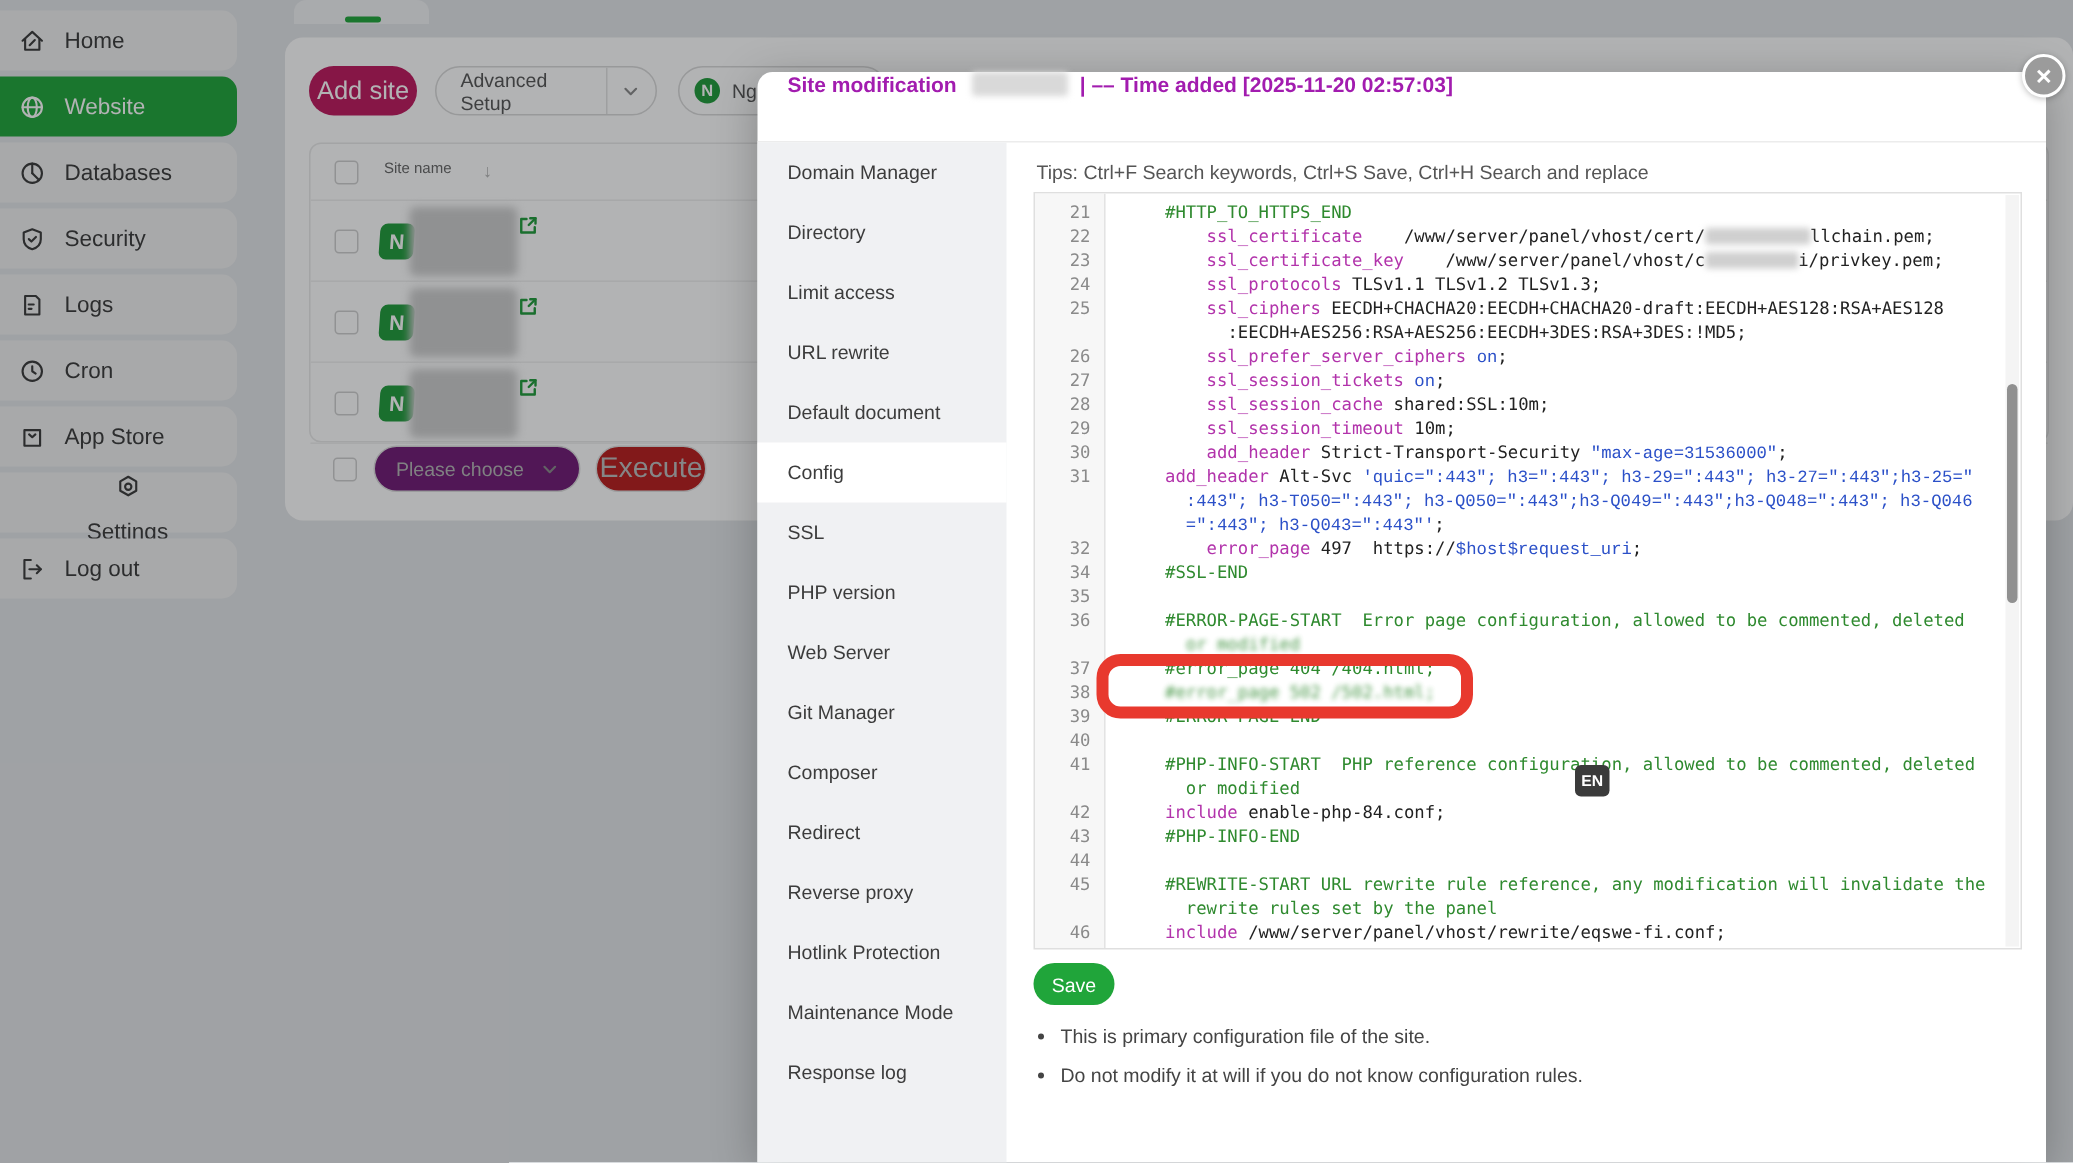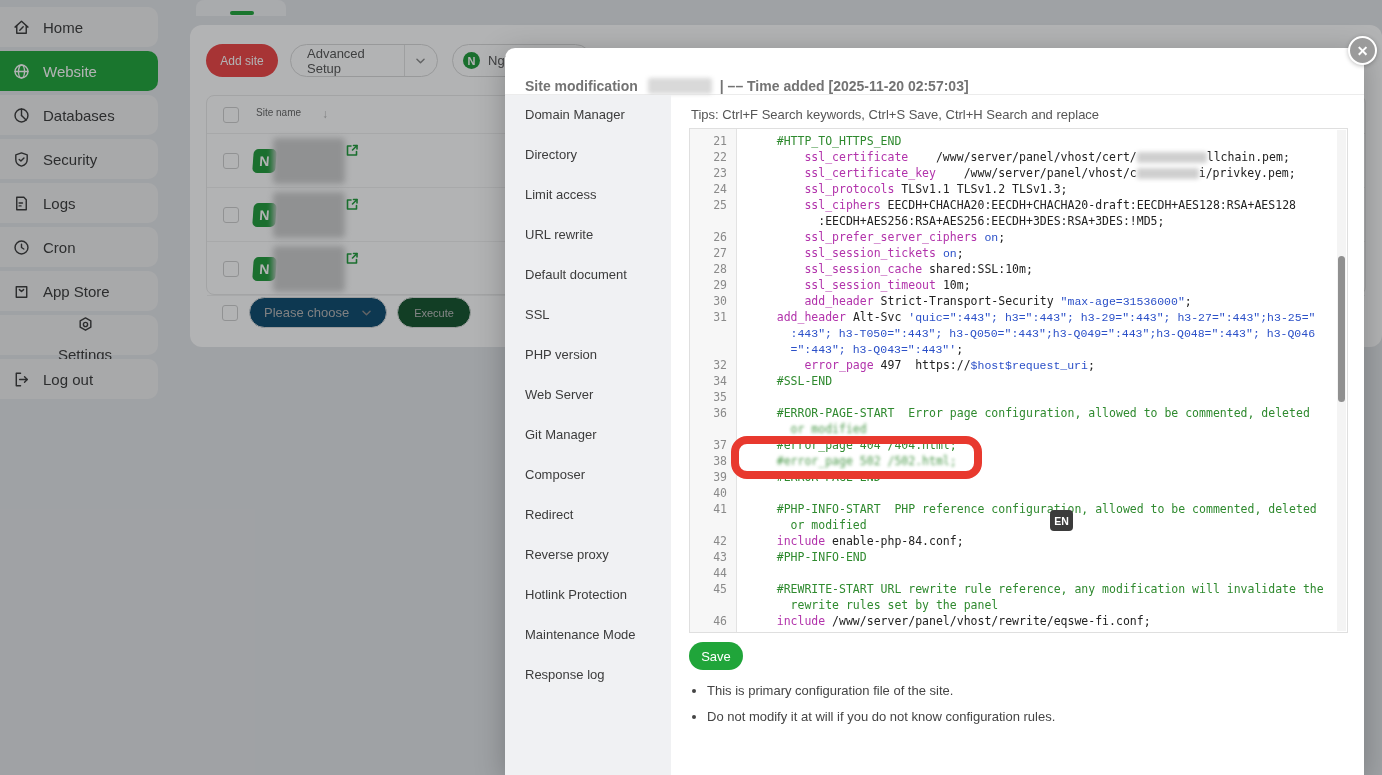--- a/index.html
+++ b/index.html
@@ -14,21 +14,21 @@
     color:#3a3a3a; font-size:15px; }
   .side-item.active { background:#20a53a; color:#fff; }
   .side-item svg { width:19px; height:19px; fill:none; stroke:currentColor; stroke-width:1.5;
     stroke-linecap:round; stroke-linejoin:round; flex:0 0 auto; }
   .bg-tab { position:absolute; left:196px; top:0; width:90px; height:16px; background:#f2f3f5;
     border-radius:8px 8px 0 0; }
   .bg-tab .bar { position:absolute; left:34px; top:11px; width:24px; height:4px; border-radius:2px;
     background:#20a53a; }
   .card { position:absolute; left:190px; top:25px; width:1192px; height:322px; background:#ffffff;
     border-radius:12px; }
-  .btn-green { position:absolute; background:#ef4444; color:#fff; font-size:12px; border:none;
+  .btn-green { position:absolute; background:#be185d; color:#fff; font-size:17px; border:none;
     border-radius:17px; display:flex; align-items:center; justify-content:center; cursor:pointer; }
   .pill { position:absolute; background:#fff; border:1px solid #d9d9d9; border-radius:17px;
     display:flex; align-items:center; font-size:13px; color:#555; }
   .pill .divider { width:1px; align-self:stretch; background:#e2e2e2; margin-left:12px; }
   .chev { width:11px; height:8px; }
   .chev path { fill:none; stroke:#8a8a8a; stroke-width:1.6; stroke-linecap:round; stroke-linejoin:round; }
   .nginx-dot { width:17px; height:17px; border-radius:50%; background:#1f9b3a; color:#fff;
     font-size:11px; font-weight:bold; display:flex; align-items:center; justify-content:center; margin:0 8px 0 10px; }
   .tablewrap { position:absolute; left:206px; top:95px; width:1160px; height:200px;
     border:1px solid #e9e9e9; border-radius:8px; background:#fff; }
@@ -38,34 +38,34 @@
   .thlabel { position:absolute; left:49px; top:11px; font-size:10px; color:#666; }
   .sort { position:absolute; top:11px; font-size:12px; color:#b5b5b5; }
   .trow { position:relative; height:54px; border-bottom:1px solid #f0f0f0; }
   .nbadge { position:absolute; left:46px; top:15px; width:23px; height:24px; background:#1f9b3a;
     color:#fff; border-radius:5px; font-weight:bold; font-size:14px; display:flex; align-items:center;
     justify-content:center; transform:skewX(-4deg); }
   .blurblock { position:absolute; background:#cdcdcd; filter:blur(3px); border-radius:4px; }
   .extlink { position:absolute; left:137px; top:8px; width:16px; height:16px; }
   .extlink path { fill:none; stroke:#1f9b3a; stroke-width:1.6; stroke-linecap:round; stroke-linejoin:round; }
   .bulk-select { position:absolute; left:249px; top:297px; width:138px; height:31px; border:1px solid #dcdcdc;
-    border-radius:16px; background:#0c4a6e; color:#b5b5b5; font-size:13px; display:flex; align-items:center;
+    border-radius:16px; background:#701a75; color:#b5b5b5; font-size:13px; display:flex; align-items:center;
     justify-content:space-between; padding:0 14px; }
   .bulk-exec { position:absolute; left:397px; top:297px; width:74px; height:31px; border:1px solid #e0e0e0;
-    border-radius:16px; background:#14532d; color:#bdbdbd; font-size:11px; display:flex; align-items:center;
+    border-radius:16px; background:#b91c1c; color:#bdbdbd; font-size:19px; display:flex; align-items:center;
     justify-content:center; }
 
   
   .overlay { position:absolute; inset:0; background:rgba(15,18,22,0.32); z-index:10; }
 
   
   .modal { position:absolute; left:505px; top:48px; width:859px; height:727px; background:#fff;
     border-radius:10px 10px 0 0; z-index:20; box-shadow:0 6px 30px rgba(0,0,0,0.25); }
   .modal-header { position:absolute; left:0; top:0; right:0; height:47px; border-bottom:1px solid #ececec;
-    display:flex; align-items:flex-end; padding-left:20px; font-size:14px; font-weight:bold; color:#737373; }
+    display:flex; align-items:flex-start; padding-left:20px; font-size:14px; font-weight:bold; color:#a21caf; }
   .title-blur { display:inline-block; width:64px; height:16px; background:#d9d9d9; filter:blur(2px);
     border-radius:2px; margin:0 8px 0 10px; vertical-align:middle; }
   .close-btn { position:absolute; left:1348px; top:36px; width:29px; height:29px; border-radius:50%;
     background:#9b9b9b; border:2.5px solid #fff; color:#fff; z-index:30; display:flex; align-items:center;
     justify-content:center; font-size:14px; font-weight:bold; cursor:pointer;
     box-shadow:0 1px 4px rgba(0,0,0,0.25); }
   .modal-menu { position:absolute; left:0; top:47px; width:166px; bottom:0; background:#f0f1f3; }
   .menu-item { height:40px; line-height:40px; padding-left:20px; font-size:13px; color:#3c3c3c; cursor:pointer; }
   .menu-item.active { background:#fff; }
   .tips { position:absolute; left:186px; top:59px; font-size:13px; color:#555; }
@@ -254,20 +254,21 @@
       <span class="title-blur"></span>
       <span>| –– Time added [2025-11-20 02:57:03]</span>
     </div>
 
     <div class="modal-menu" id="modal-menu">
         <div class="menu-item">Domain Manager</div>
         <div class="menu-item">Directory</div>
         <div class="menu-item">Limit access</div>
         <div class="menu-item">URL rewrite</div>
         <div class="menu-item">Default document</div>
+        <div class="menu-item active">Config</div>
         <div class="menu-item">SSL</div>
         <div class="menu-item">PHP version</div>
         <div class="menu-item">Web Server</div>
         <div class="menu-item">Git Manager</div>
         <div class="menu-item">Composer</div>
         <div class="menu-item">Redirect</div>
         <div class="menu-item">Reverse proxy</div>
         <div class="menu-item">Hotlink Protection</div>
         <div class="menu-item">Maintenance Mode</div>
         <div class="menu-item">Response log</div>

